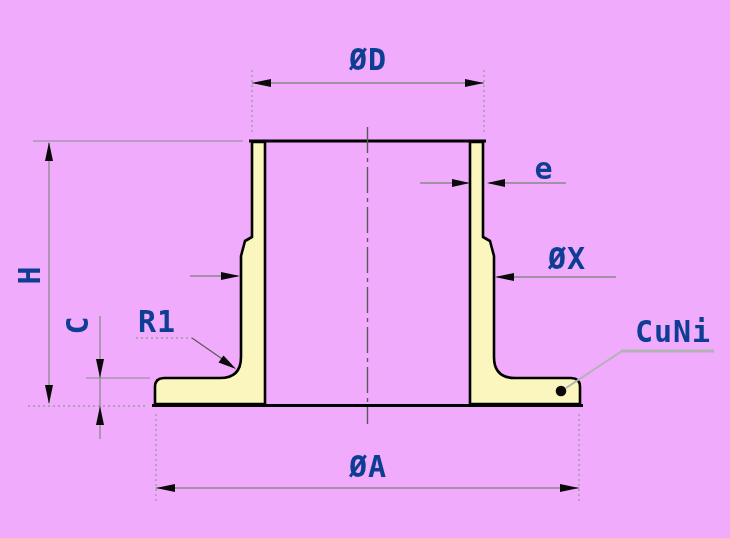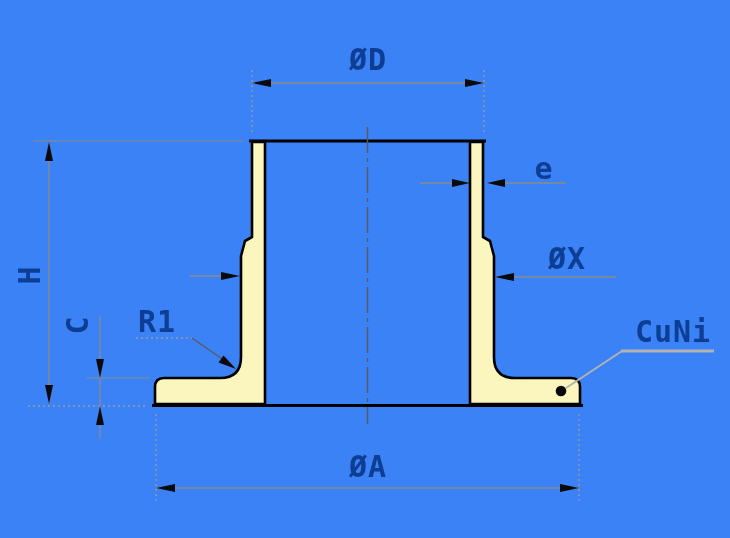--- a/index.html
+++ b/index.html
@@ -1,16 +1,16 @@
 <!DOCTYPE html>
 <html><head>
 <meta charset="utf-8">
 <style>
   html,body{margin:0;padding:0;background:#ffffff;}
-  .canvas{width:730px;height:538px;background:#3b82f6;position:relative;overflow:hidden;}
+  .canvas{width:730px;height:538px;background:#f0abfc;position:relative;overflow:hidden;}
   svg{display:block;}
   .dim-label{
     font-family:"DejaVu Sans Mono","Liberation Mono",monospace;
     font-weight:bold;
     font-size:30px;
     letter-spacing:1px;
   }
   .edge{stroke:#000000;stroke-width:3;stroke-linecap:square;}
   .section{stroke:#000000;stroke-width:2.6;stroke-linejoin:round;}
   .dimline{stroke:#8a8a8a;stroke-width:1.3;fill:none;}

